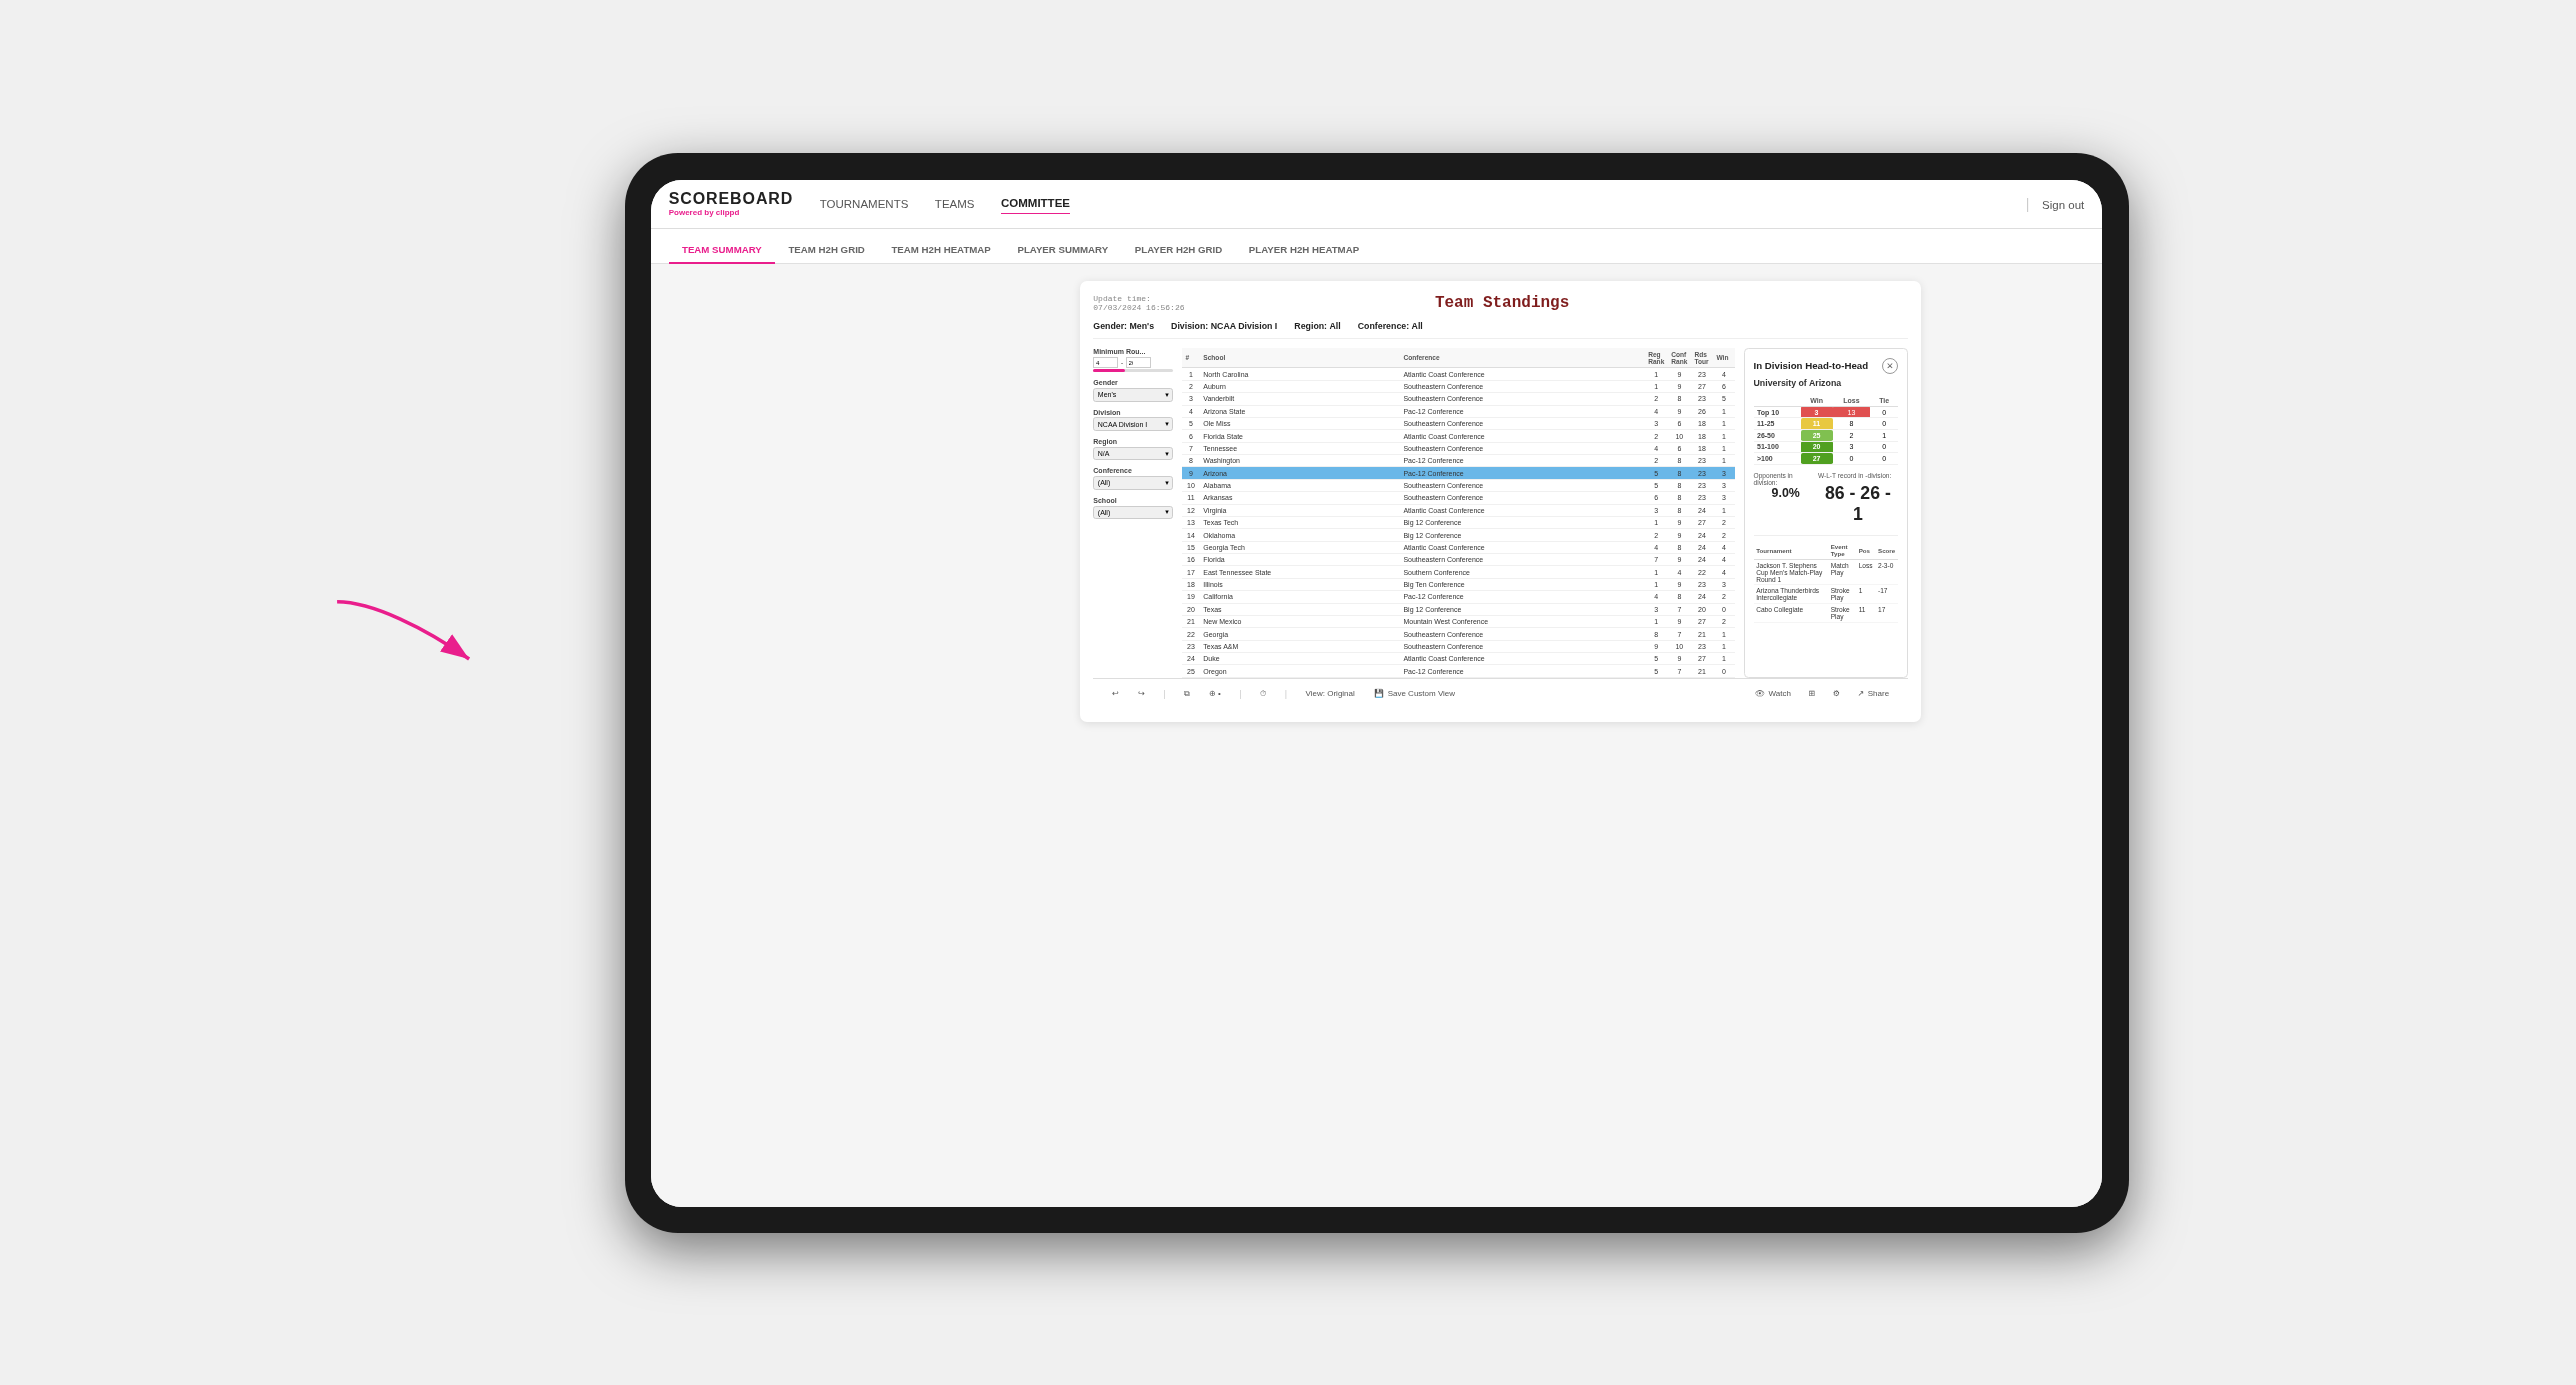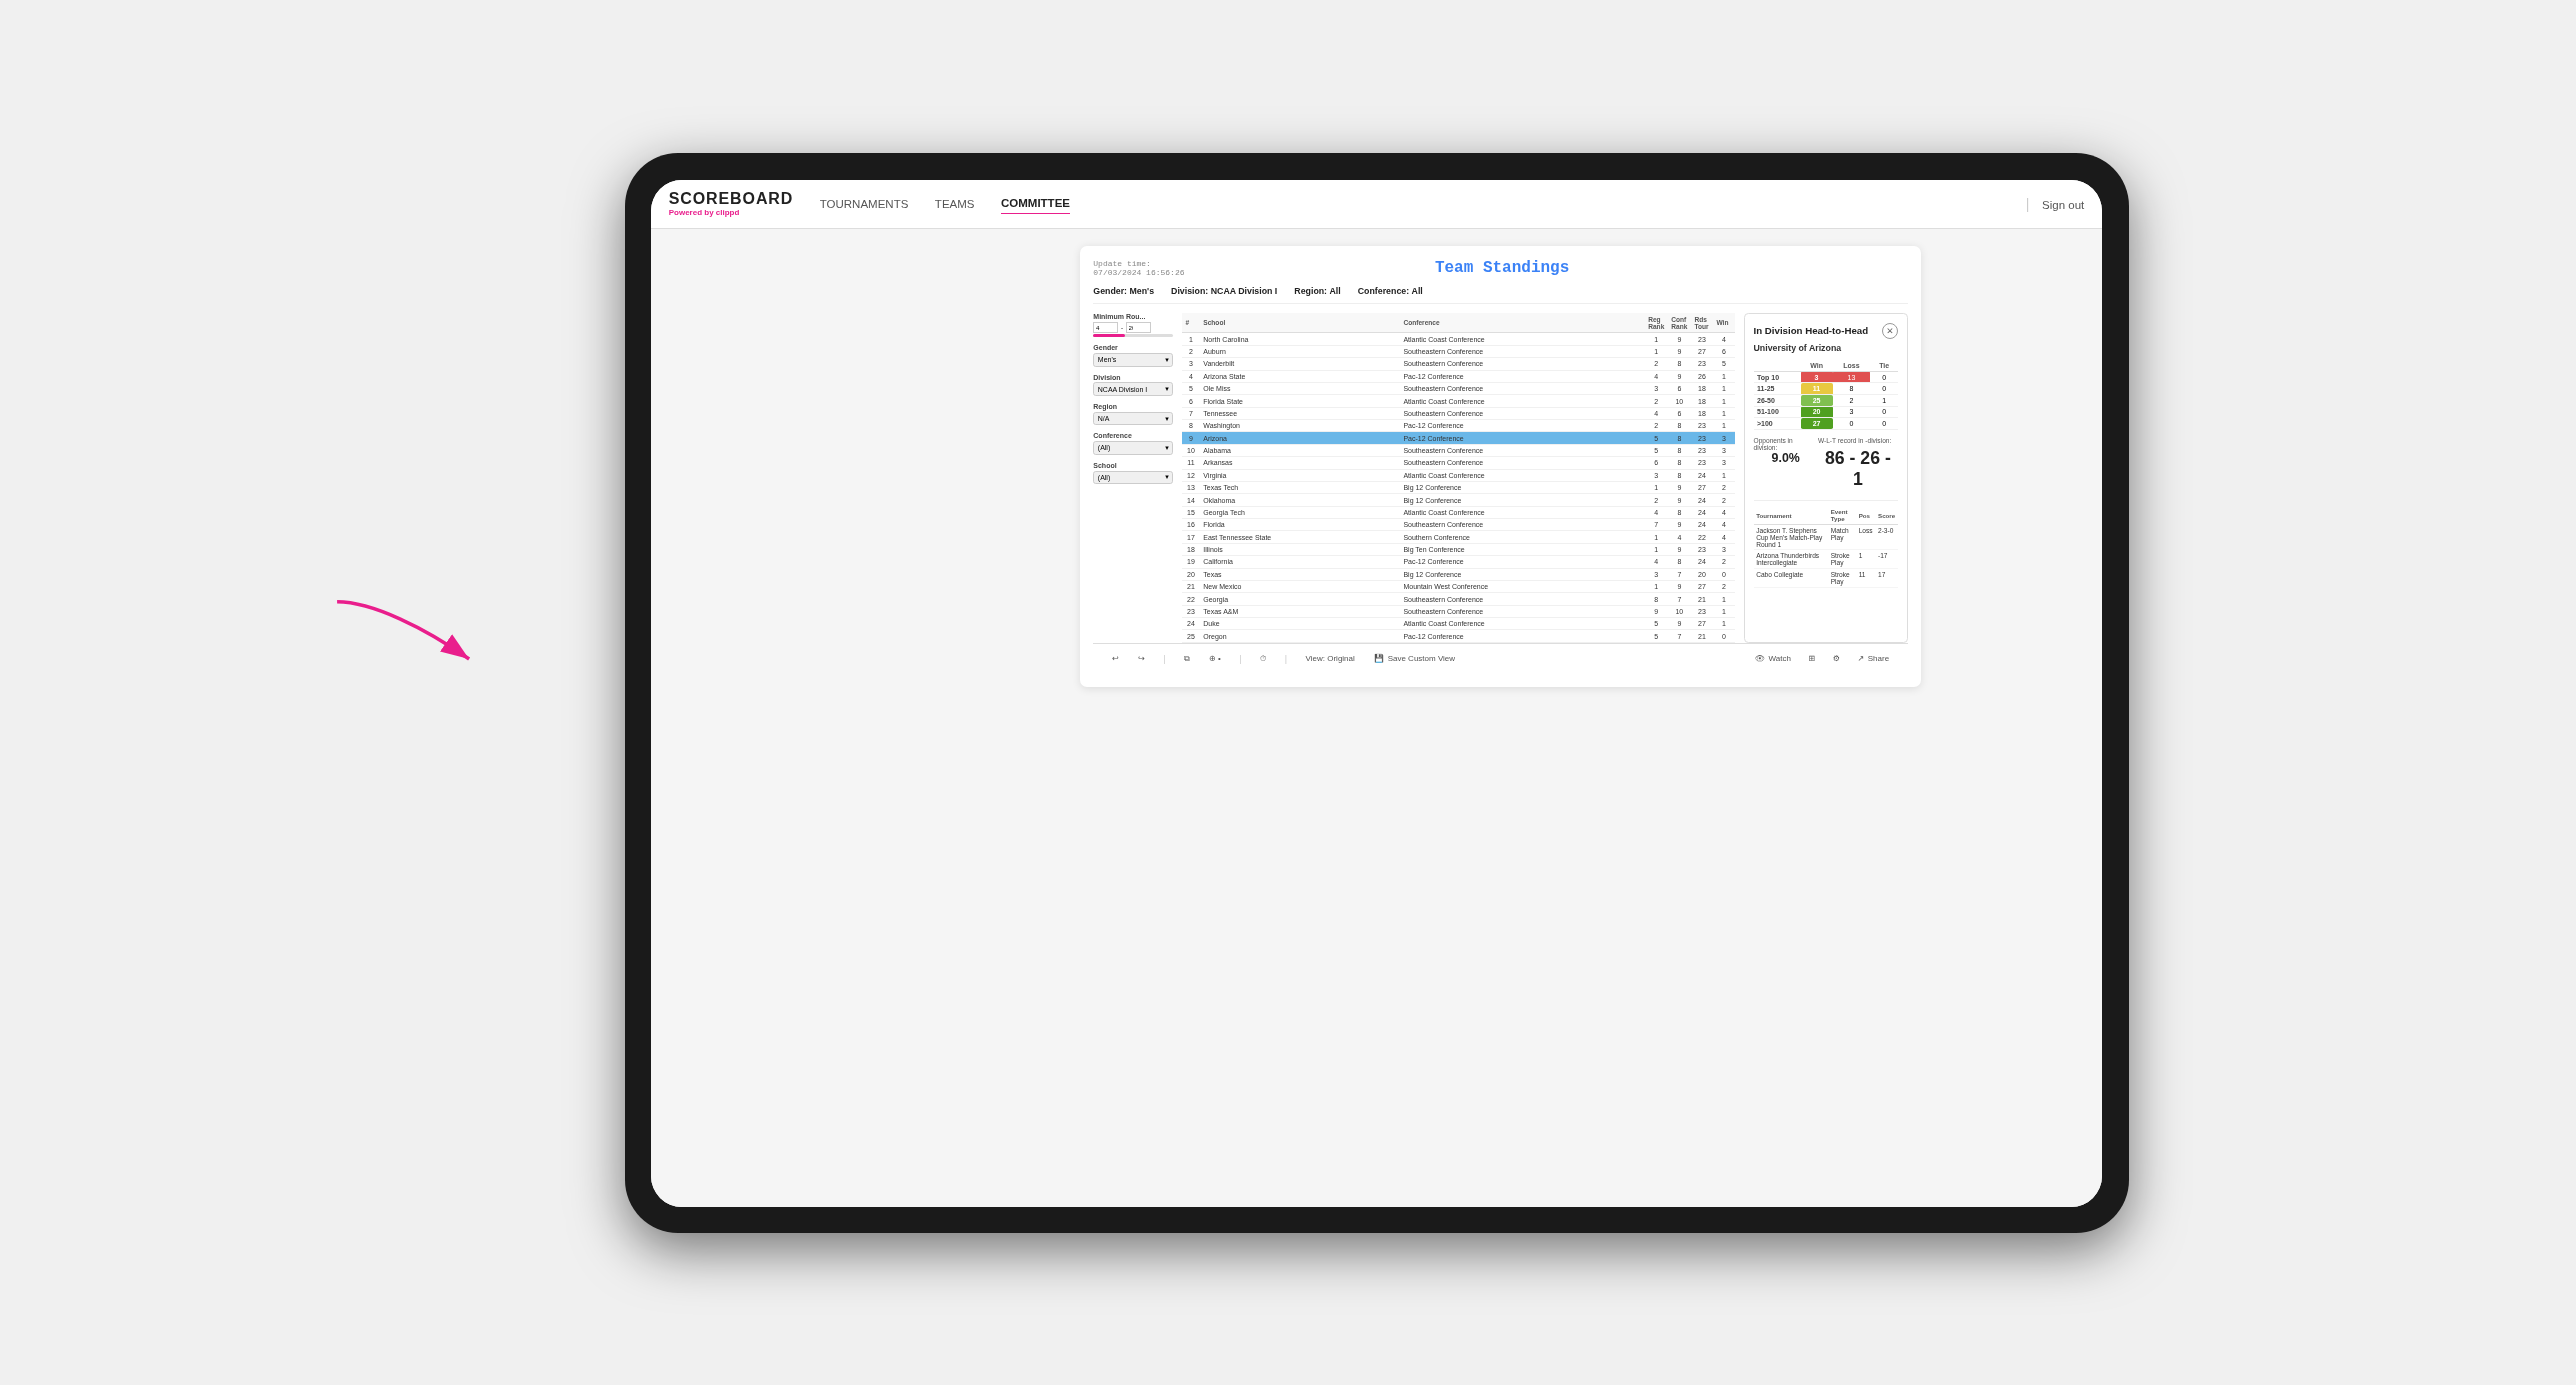--- a/index.html
+++ b/index.html
@@ -154,21 +154,21 @@
       margin-bottom: 8.8px;
       font-family: Liberation Mono, monospace;
     }
     .update-time {
       font-size: 8px;
       color: #888;
     }
     .card-title {
       font-size: 16px;
       font-weight: 700;
-      color: #3b82f6;
+      color: #7f1d1d;
       text-align: center;
       flex: 1;
     }
     .filters-row {
       display: flex;
       gap: 17px;
       font-size: 8.8px;
       color: #555;
       margin-bottom: 8.8px;
       padding-bottom: 7px;
@@ -409,20 +409,28 @@
           <span class="nav-item">TOURNAMENTS</span>
           <span class="nav-item">TEAMS</span>
           <span class="nav-item active">COMMITTEE</span>
         </div>
         <div>
           <span class="sign-out-divider">|</span>
           <span class="sign-out">Sign out</span>
         </div>
       </div>
 
+      <div class="sub-nav">
+        <span class="sub-nav-item active">TEAM SUMMARY</span>
+        <span class="sub-nav-item">TEAM H2H GRID</span>
+        <span class="sub-nav-item">TEAM H2H HEATMAP</span>
+        <span class="sub-nav-item">PLAYER SUMMARY</span>
+        <span class="sub-nav-item">PLAYER H2H GRID</span>
+        <span class="sub-nav-item">PLAYER H2H HEATMAP</span>
+      </div>
 
       <div class="main-content">
 
         <div class="card">
 
           <div class="card-header">
             <div>
               <div class="update-time">Update time:</div>
               <div class="update-time">07/03/2024 16:56:26</div>
             </div>

